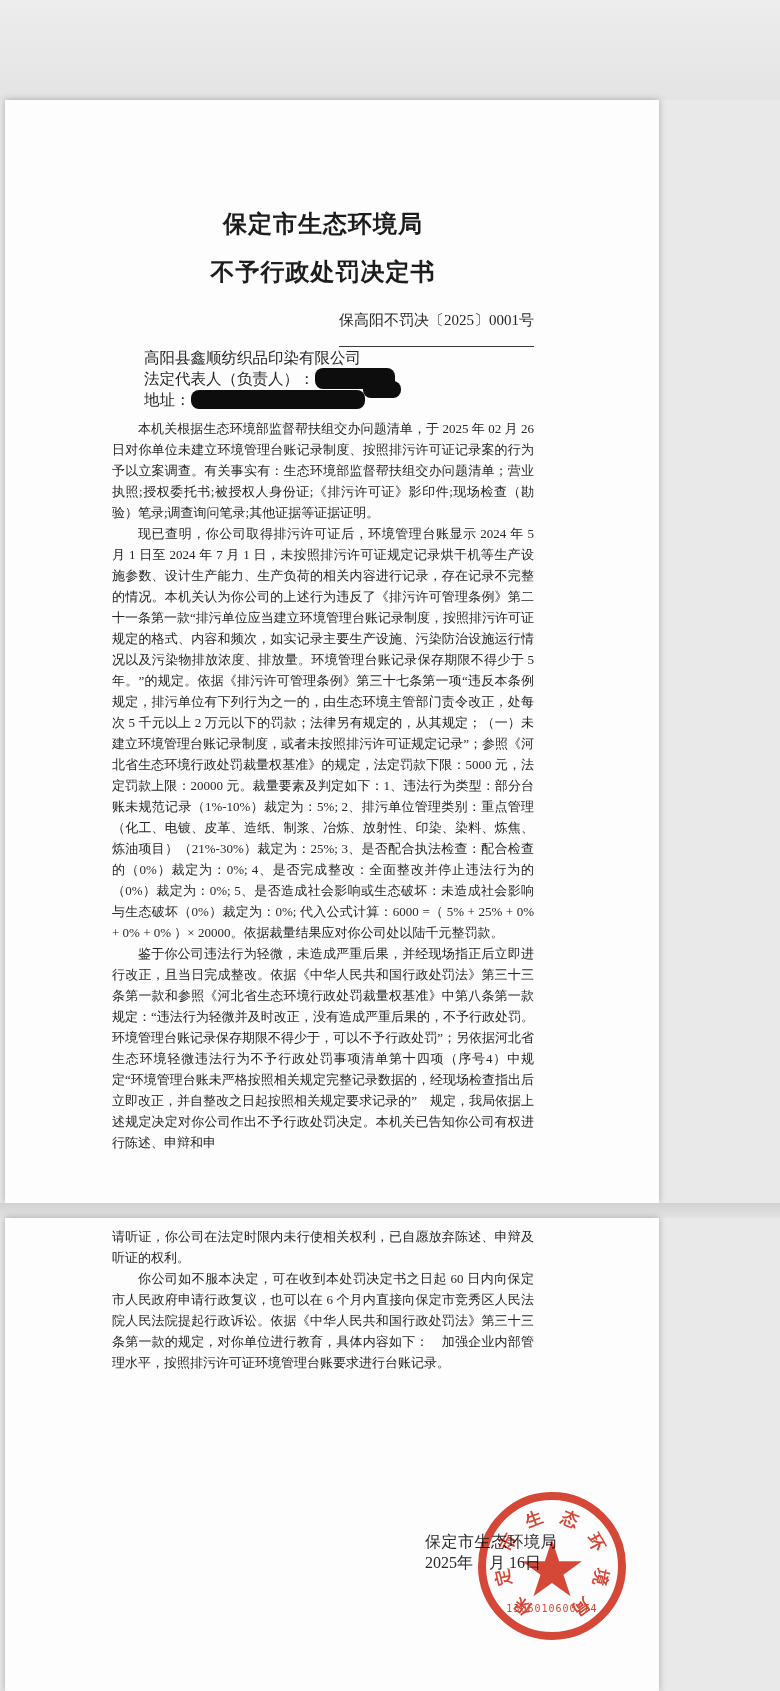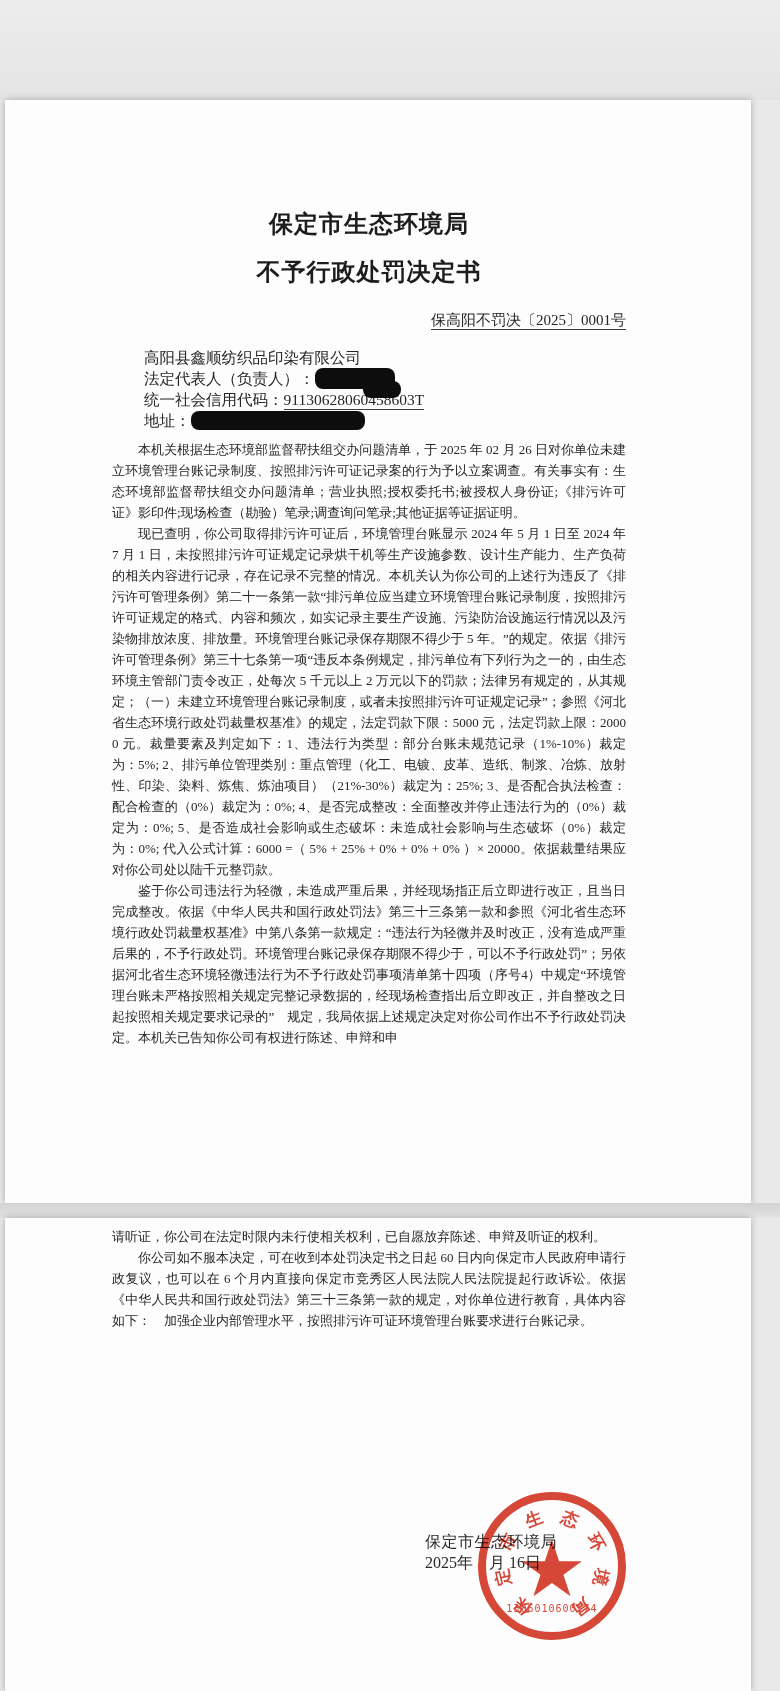--- a/index.html
+++ b/index.html
@@ -8,41 +8,41 @@
     background:#e9e9e9;
     font-family:"Liberation Serif","DejaVu Serif",serif;
     color:#262626;
     overflow:hidden;
   }
   .top-gap{
     position:absolute;left:0;top:0;width:780px;height:100px;
     background:linear-gradient(#ededed,#e4e4e4);
   }
   .page{
-    position:absolute;left:5px;width:746px;background:#fdfdfd;
+    position:absolute;left:5px;width:654px;background:#fdfdfd;
     box-shadow:0 0 7px rgba(0,0,0,0.28);
   }
   .page-1{top:100px;height:1103px;}
   .page-divider{
     position:absolute;left:0;top:1203px;width:780px;height:15px;
     background:linear-gradient(#d2d2d2,#e3e3e3);
   }
   .page-2{top:1218px;height:473px;}
 
   .content{padding:0 125px 0 107px;}
 
   .doc-title{
     text-align:center;font-weight:bold;color:#1c1c1c;
     font-size:24px;line-height:26px;letter-spacing:1px;margin:0;
   }
   .doc-title.first{padding-top:111px;}
   .doc-title.second{margin-top:22px;}
 
   .doc-number-row{text-align:right;margin-top:26px;font-size:15px;line-height:18px;}
-  .doc-number{border-bottom:1.5px solid #3a3a3a;padding-bottom:1px;}
+  .doc-number{border-bottom:1.5px solid #3a3a3a;padding-bottom:18px;}
 
   .recipient{margin-top:18px;margin-left:32px;font-size:15.5px;line-height:21px;}
   .recipient div{white-space:nowrap;}
 
   .redact{
     display:inline-block;background:#0d0d0d;border-radius:8px;
     vertical-align:middle;position:relative;
   }
   .redact-rep{width:80px;height:21px;margin-top:-4px;}
   .redact-rep::after{
@@ -103,23 +103,20 @@
     <div class="doc-number-row">
       <span class="doc-number">保高阳不罚决〔2025〕0001号</span>
     </div>
 
     <div class="recipient">
       <div>高阳县鑫顺纺织品印染有限公司</div>
       <div>
         <span>法定代表人（负责人）：</span><span class="redact redact-rep"></span>
       </div>
       <div>
-        <span>统一社会信用代码：</span><span class="credit-code">91130628060458603T</span>
-      </div>
-      <div>
         <span>地址：</span><span class="redact redact-addr"></span>
       </div>
     </div>
 
     <div class="body-text">
       <p>本机关根据生态环境部监督帮扶组交办问题清单，于 2025 年 02 月 26 日对你单位未建立环境管理台账记录制度、按照排污许可证记录案的行为予以立案调查。有关事实有：生态环境部监督帮扶组交办问题清单；营业执照;授权委托书;被授权人身份证;《排污许可证》影印件;现场检查（勘验）笔录;调查询问笔录;其他证据等证据证明。</p>
       <p>现已查明，你公司取得排污许可证后，环境管理台账显示 2024 年 5 月 1 日至 2024 年 7 月 1 日，未按照排污许可证规定记录烘干机等生产设施参数、设计生产能力、生产负荷的相关内容进行记录，存在记录不完整的情况。本机关认为你公司的上述行为违反了《排污许可管理条例》第二十一条第一款“排污单位应当建立环境管理台账记录制度，按照排污许可证规定的格式、内容和频次，如实记录主要生产设施、污染防治设施运行情况以及污染物排放浓度、排放量。环境管理台账记录保存期限不得少于 5 年。”的规定。依据《排污许可管理条例》第三十七条第一项“违反本条例规定，排污单位有下列行为之一的，由生态环境主管部门责令改正，处每次 5 千元以上 2 万元以下的罚款；法律另有规定的，从其规定；（一）未建立环境管理台账记录制度，或者未按照排污许可证规定记录”；参照《河北省生态环境行政处罚裁量权基准》的规定，法定罚款下限：5000 元，法定罚款上限：20000 元。裁量要素及判定如下：1、违法行为类型：部分台账未规范记录（1%-10%）裁定为：5%; 2、排污单位管理类别：重点管理（化工、电镀、皮革、造纸、制浆、冶炼、放射性、印染、染料、炼焦、炼油项目）（21%-30%）裁定为：25%; 3、是否配合执法检查：配合检查的（0%）裁定为：0%; 4、是否完成整改：全面整改并停止违法行为的（0%）裁定为：0%; 5、是否造成社会影响或生态破坏：未造成社会影响与生态破坏（0%）裁定为：0%; 代入公式计算：6000 =（ 5% + 25% + 0% + 0% + 0% ）× 20000。依据裁量结果应对你公司处以陆千元整罚款。</p>
       <p>鉴于你公司违法行为轻微，未造成严重后果，并经现场指正后立即进行改正，且当日完成整改。依据《中华人民共和国行政处罚法》第三十三条第一款和参照《河北省生态环境行政处罚裁量权基准》中第八条第一款规定：“违法行为轻微并及时改正，没有造成严重后果的，不予行政处罚。环境管理台账记录保存期限不得少于，可以不予行政处罚”；另依据河北省生态环境轻微违法行为不予行政处罚事项清单第十四项（序号4）中规定“环境管理台账未严格按照相关规定完整记录数据的，经现场检查指出后立即改正，并自整改之日起按照相关规定要求记录的”　规定，我局依据上述规定决定对你公司作出不予行政处罚决定。本机关已告知你公司有权进行陈述、申辩和申</p>
     </div>
   </div>

